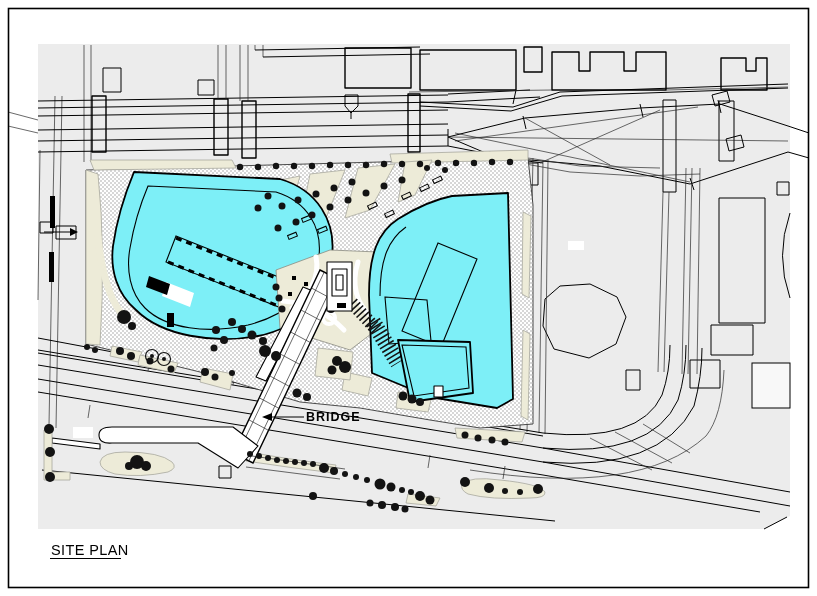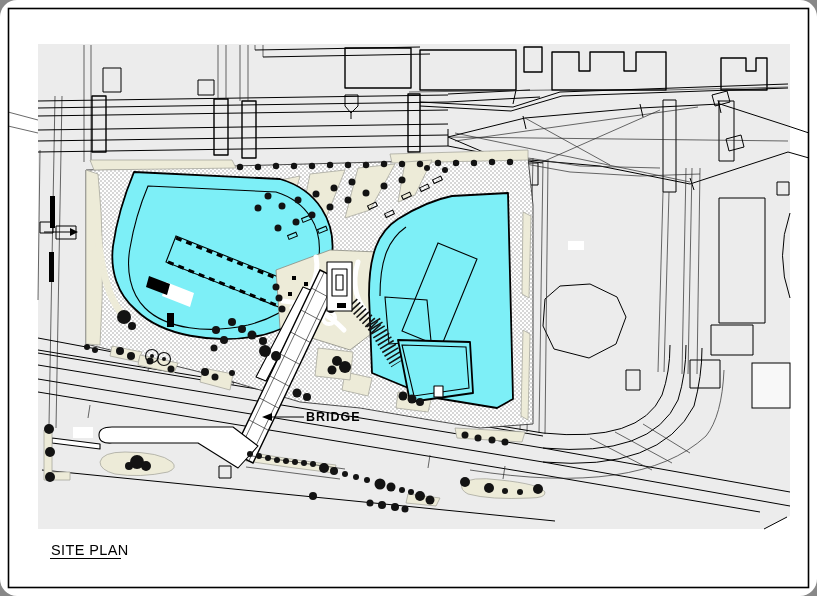--- a/index.html
+++ b/index.html
@@ -1,21 +1,20 @@
 <!DOCTYPE html>
 <html style="--c-paper: #FFFFFF; --c-frame: #000000; --c-ink: #000000; --c-context_gray: #ECECEC; --c-hatch_gray: #D7D7D7; --c-building_cyan: #7DEFF7; --c-planting_beige: #EDEBD8; --c-tree: #131313;"><head>
 <meta charset="utf-8">
 <style>
   html,body{margin:0;padding:0;background:#888;}
   .sheet{
     position:relative;width:817px;height:596px;margin:0 auto;
     background:var(--c-paper,#fff);
     font-family:"Liberation Sans", sans-serif;
     overflow:hidden;
-    border-radius:17px;
   }
   svg{display:block}
   .frame{fill:none;stroke:var(--c-frame,#000);stroke-width:1.6}
   .gray{fill:var(--c-context_gray,#ececec);stroke:none}
   .ln{fill:none;stroke:var(--c-ink,#000);stroke-width:1;stroke-linejoin:round}
   .thin{fill:none;stroke:#2a2a2a;stroke-width:0.7}
   .ln14{fill:none;stroke:var(--c-ink,#000);stroke-width:1.4;stroke-linejoin:round}
   .cyan{fill:var(--c-building_cyan,#7deff7);stroke:var(--c-ink,#000);stroke-width:1.8;stroke-linejoin:round}
   .cyanthin{fill:none;stroke:var(--c-ink,#000);stroke-width:1.1}
   .beige{fill:var(--c-planting_beige,#edebd8);stroke:#a8a89e;stroke-width:0.8;stroke-linejoin:round}

